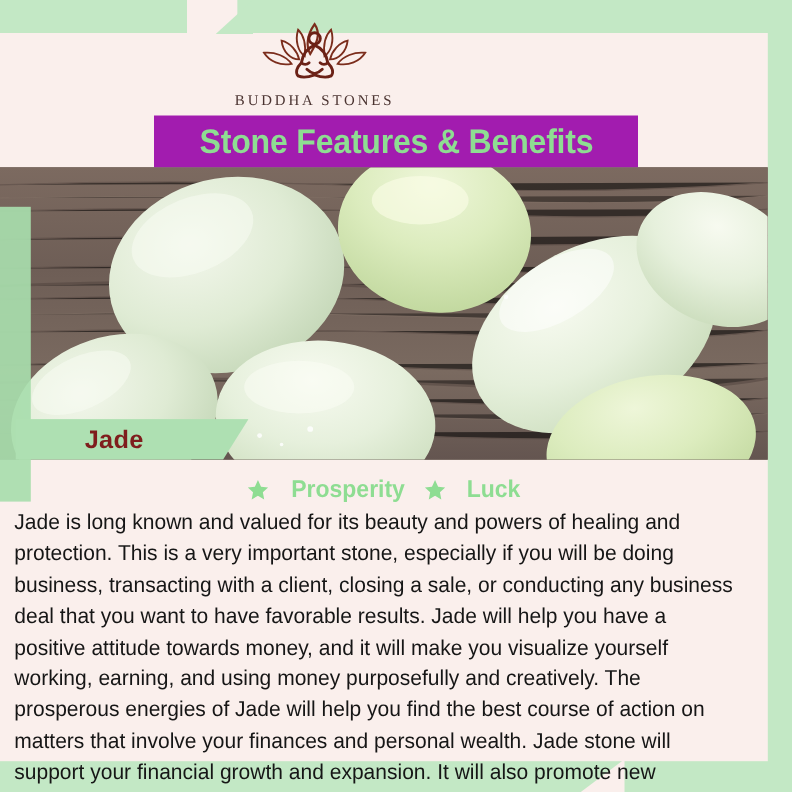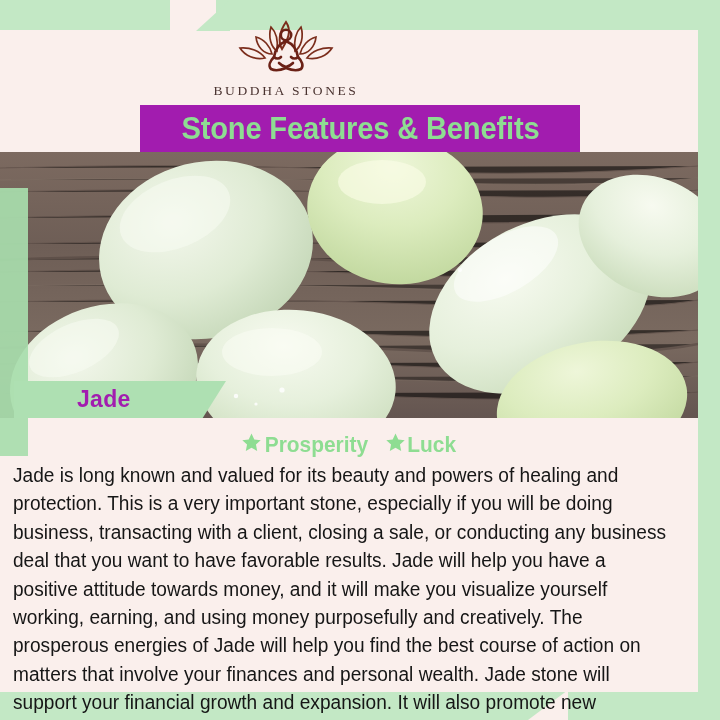--- a/index.html
+++ b/index.html
@@ -115,33 +115,33 @@
     width:212px; height:37px;
     background:#aee0b2;
     z-index:9;
     clip-path:polygon(0 0, 100% 0, 89% 100%, 0 100%);
     display:flex; align-items:center;
   }
   .jade-text {
     margin-left:63px;
     font-size:23px;
     font-weight:bold;
-    color:#a21caf;
+    color:#7f1d1d;
     letter-spacing:0.3px;
   }
 
   
   .benefits {
     position:absolute;
     left:0; top:432px; width:698px;
     display:flex; align-items:center; justify-content:center;
     gap:14px;
     z-index:6;
   }
-  .benefit { display:flex; align-items:flex-start; gap:0; }
+  .benefit { display:flex; align-items:center; gap:17px; }
   .star { width:21px; height:21px; display:block; }
   .benefit-label {
     font-family:"Liberation Sans Narrow","Liberation Sans", sans-serif;
     font-size:22px; font-weight:bold;
     color:#8edd92;
     white-space:nowrap;
     transform:scaleX(0.95);
   }
 
   

